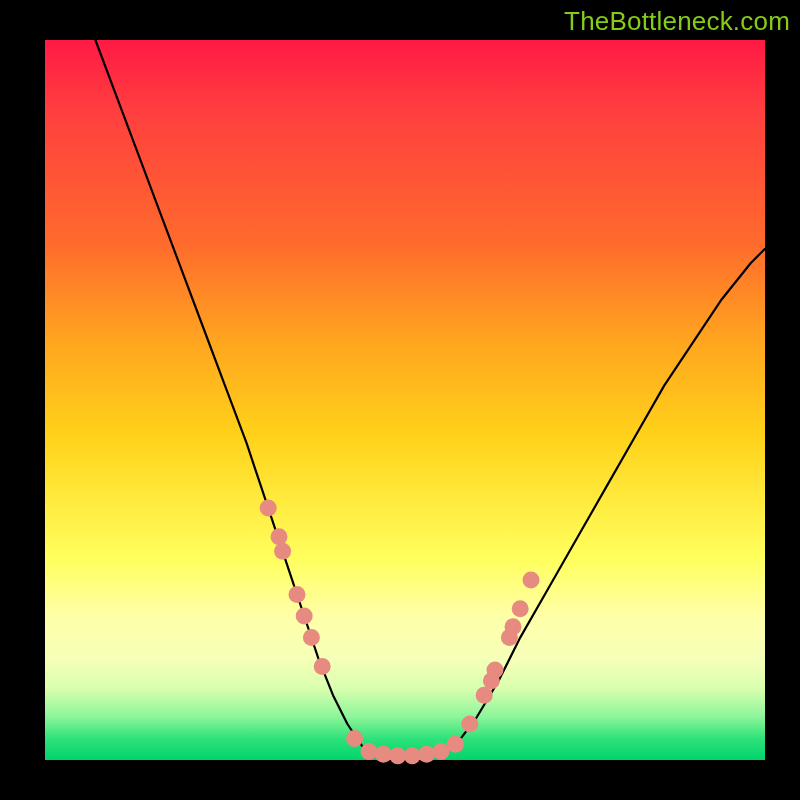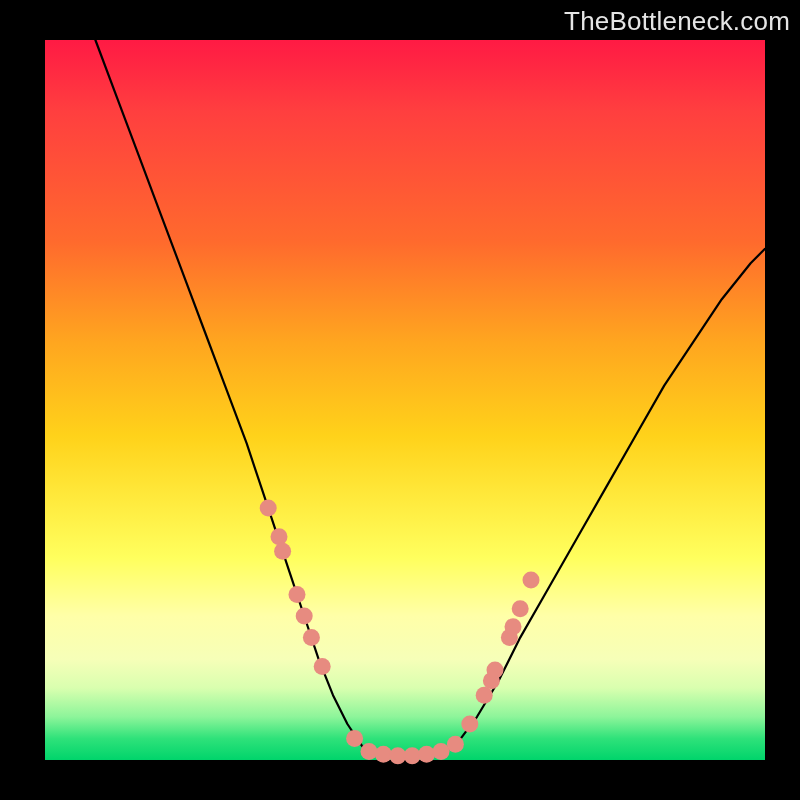--- a/index.html
+++ b/index.html
@@ -39,21 +39,21 @@
       #d9ffaf 90%,
       #8df59a 94%,
       #2fe27a 97%,
       #00d46b 100%
     );
   }
   .watermark {
     position: absolute;
     top: 6px;
     right: 10px;
-    color: #e5e5e5;
+    color: #84cc16;
     font-size: 26px;
     font-weight: 400;
     letter-spacing: 0.2px;
     user-select: none;
   }
   svg.overlay {
     position: absolute;
     left: 45px;
     top: 40px;
     width: 720px;

